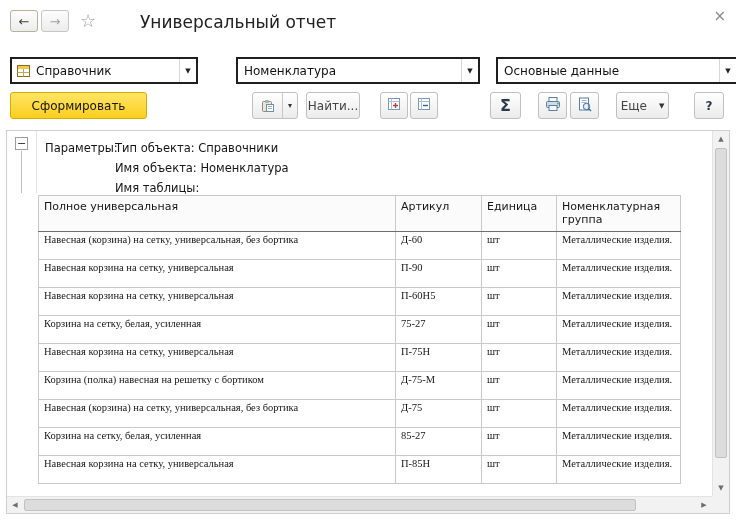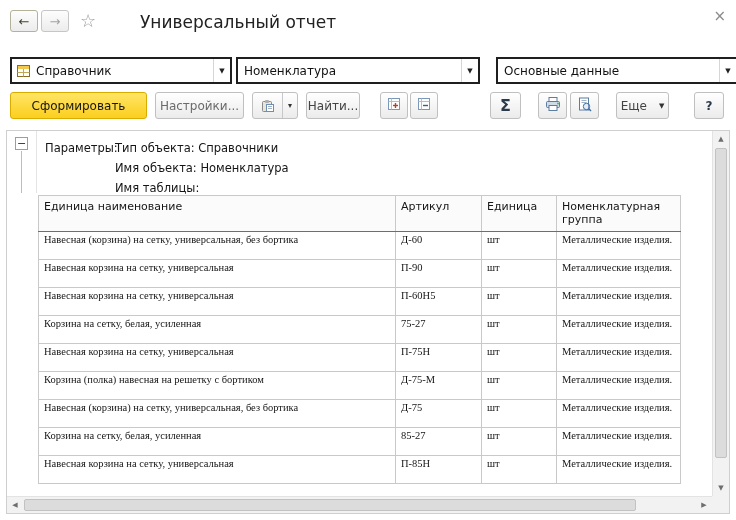--- a/index.html
+++ b/index.html
@@ -83,21 +83,21 @@
   <div class="nav-btn back">
     <span>←</span>
   </div>
   <div class="nav-btn fwd">
     <span>→</span>
   </div>
   <div class="star">☆</div>
   <div class="title">Универсальный отчет</div>
   <div class="close">×</div>
 
-  <div class="combo" style="left:10px;width:222px;">
+  <div class="combo" style="left:10px;width:188px;">
     <span class="combo-icon">
       <svg width="13" height="12" viewBox="0 0 13 12">
           <rect x="0.5" y="0.5" width="12" height="11" fill="#fff" stroke="#8a6d1f"></rect>
           <rect x="1" y="1" width="11" height="3" fill="#f2c94c"></rect>
           <line x1="0.5" y1="7.5" x2="12.5" y2="7.5" stroke="#c3a755"></line>
           <line x1="6.5" y1="4" x2="6.5" y2="11.5" stroke="#c3a755"></line>
         </svg>
     </span>
     <span class="combo-val">Справочник</span>
     <span class="combo-dd">▼</span>
@@ -105,21 +105,20 @@
   <div class="combo" style="left:236px;width:244px;">
     <span class="combo-val">Номенклатура</span>
     <span class="combo-dd">▼</span>
   </div>
   <div class="combo" style="left:496px;width:242px;">
     <span class="combo-val">Основные данные</span>
     <span class="combo-dd">▼</span>
   </div>
 
   <div class="btn generate">Сформировать</div>
-  <div class="btn settings">Настройки...</div>
   <div class="btn variants">
     <span class="v-ic">
       <svg width="14" height="14" viewBox="0 0 14 14">
           <rect x="1.5" y="2.5" width="9" height="10" rx="1" fill="#e9e5d9" stroke="#8a8a8a"></rect>
           <rect x="4" y="1" width="4" height="3" rx="1" fill="#aeaeae"></rect>
           <rect x="5.5" y="5.5" width="7" height="7" fill="#fff" stroke="#6d8fb5"></rect>
           <line x1="7" y1="7.5" x2="11" y2="7.5" stroke="#9fb3c8"></line>
           <line x1="7" y1="9.5" x2="11" y2="9.5" stroke="#9fb3c8"></line>
         </svg>
     </span>
@@ -192,21 +191,21 @@
 
       <table class="rtable">
         <colgroup>
             <col class="c1">
             <col class="c2">
             <col class="c3">
             <col class="c4">
           </colgroup>
         <thead>
           <tr>
-              <th>Единица наименование</th>
+              <th>Полное универсальная</th>
               <th>Артикул</th>
               <th>Единица</th>
               <th>Номенклатурная группа</th>
             </tr>
         </thead>
         <tbody>
             <tr>
               <td>Навесная (корзина) на сетку, универсальная, без бортика</td>
               <td>Д-60</td>
               <td>шт</td>

